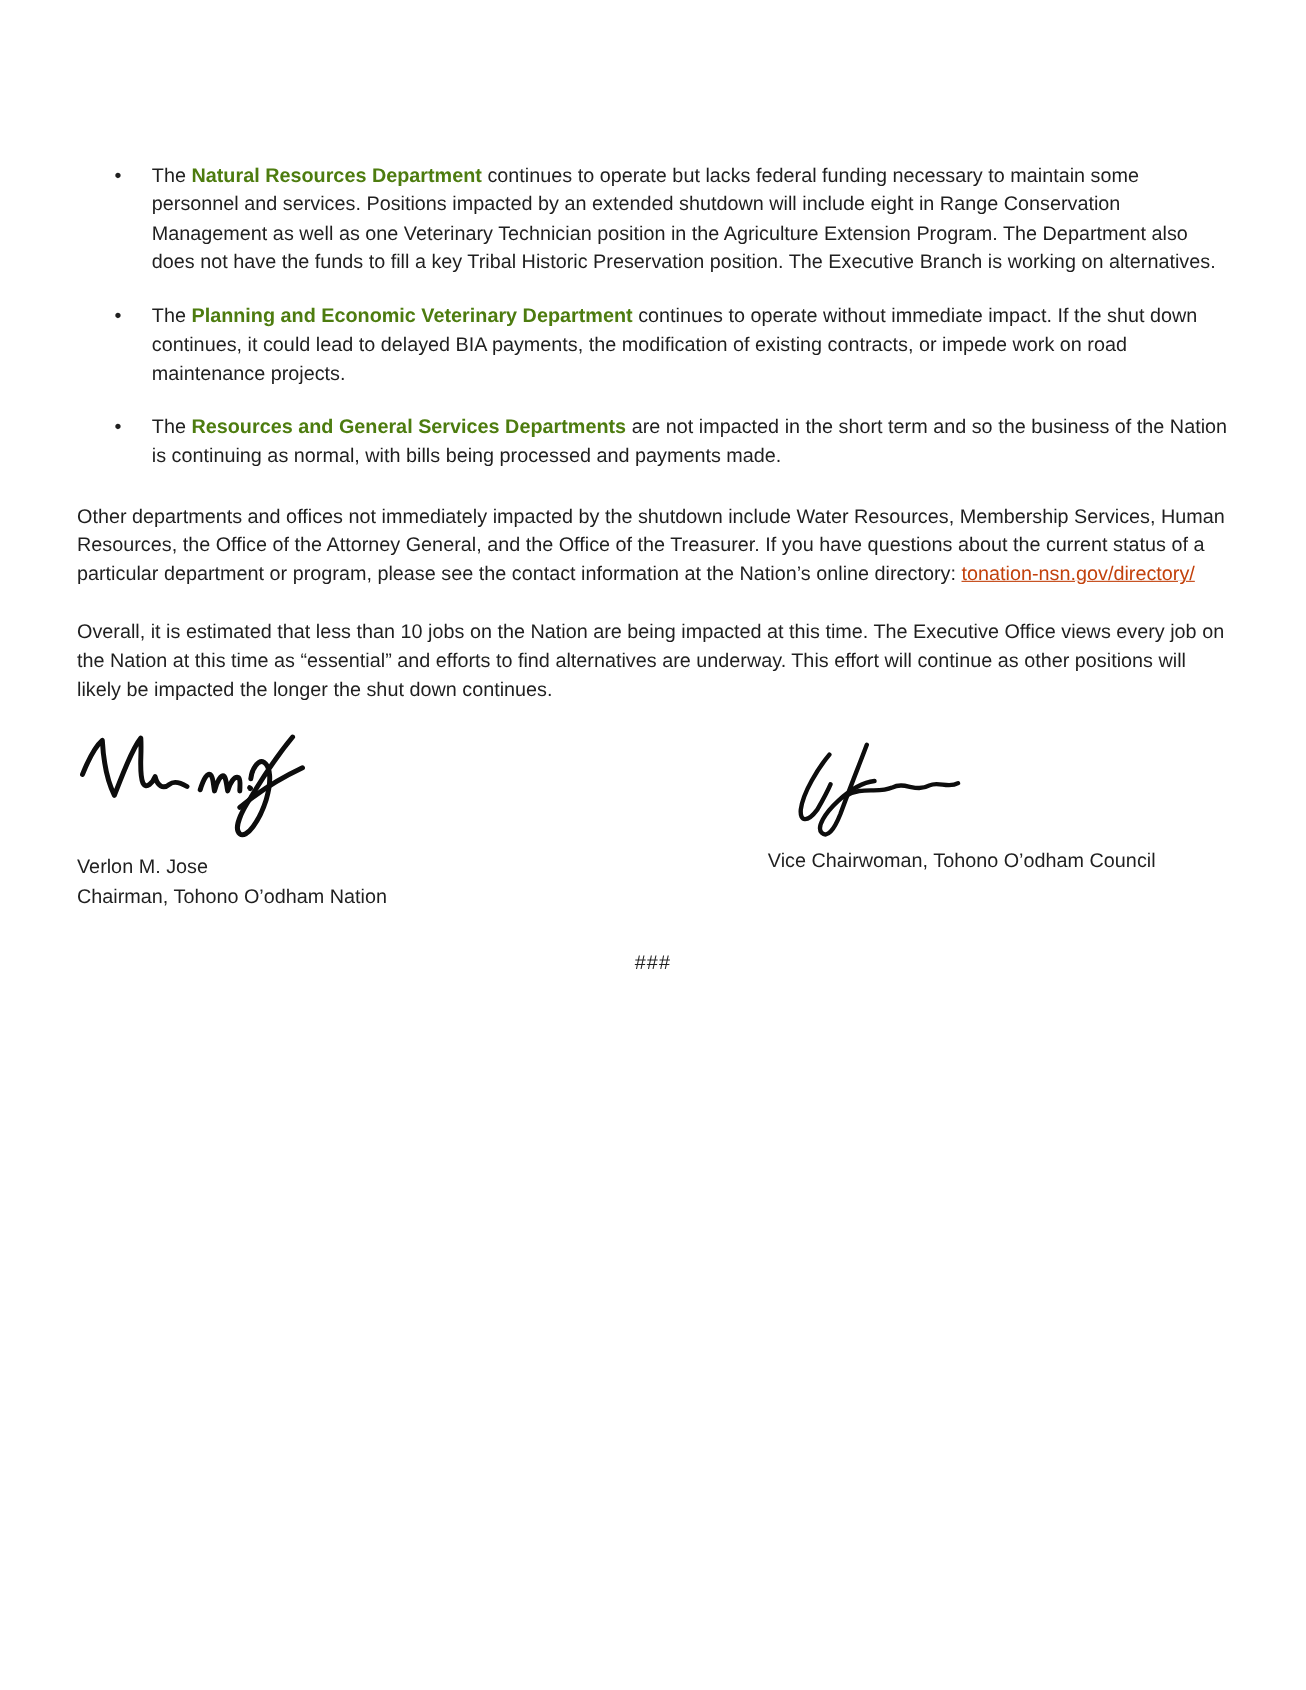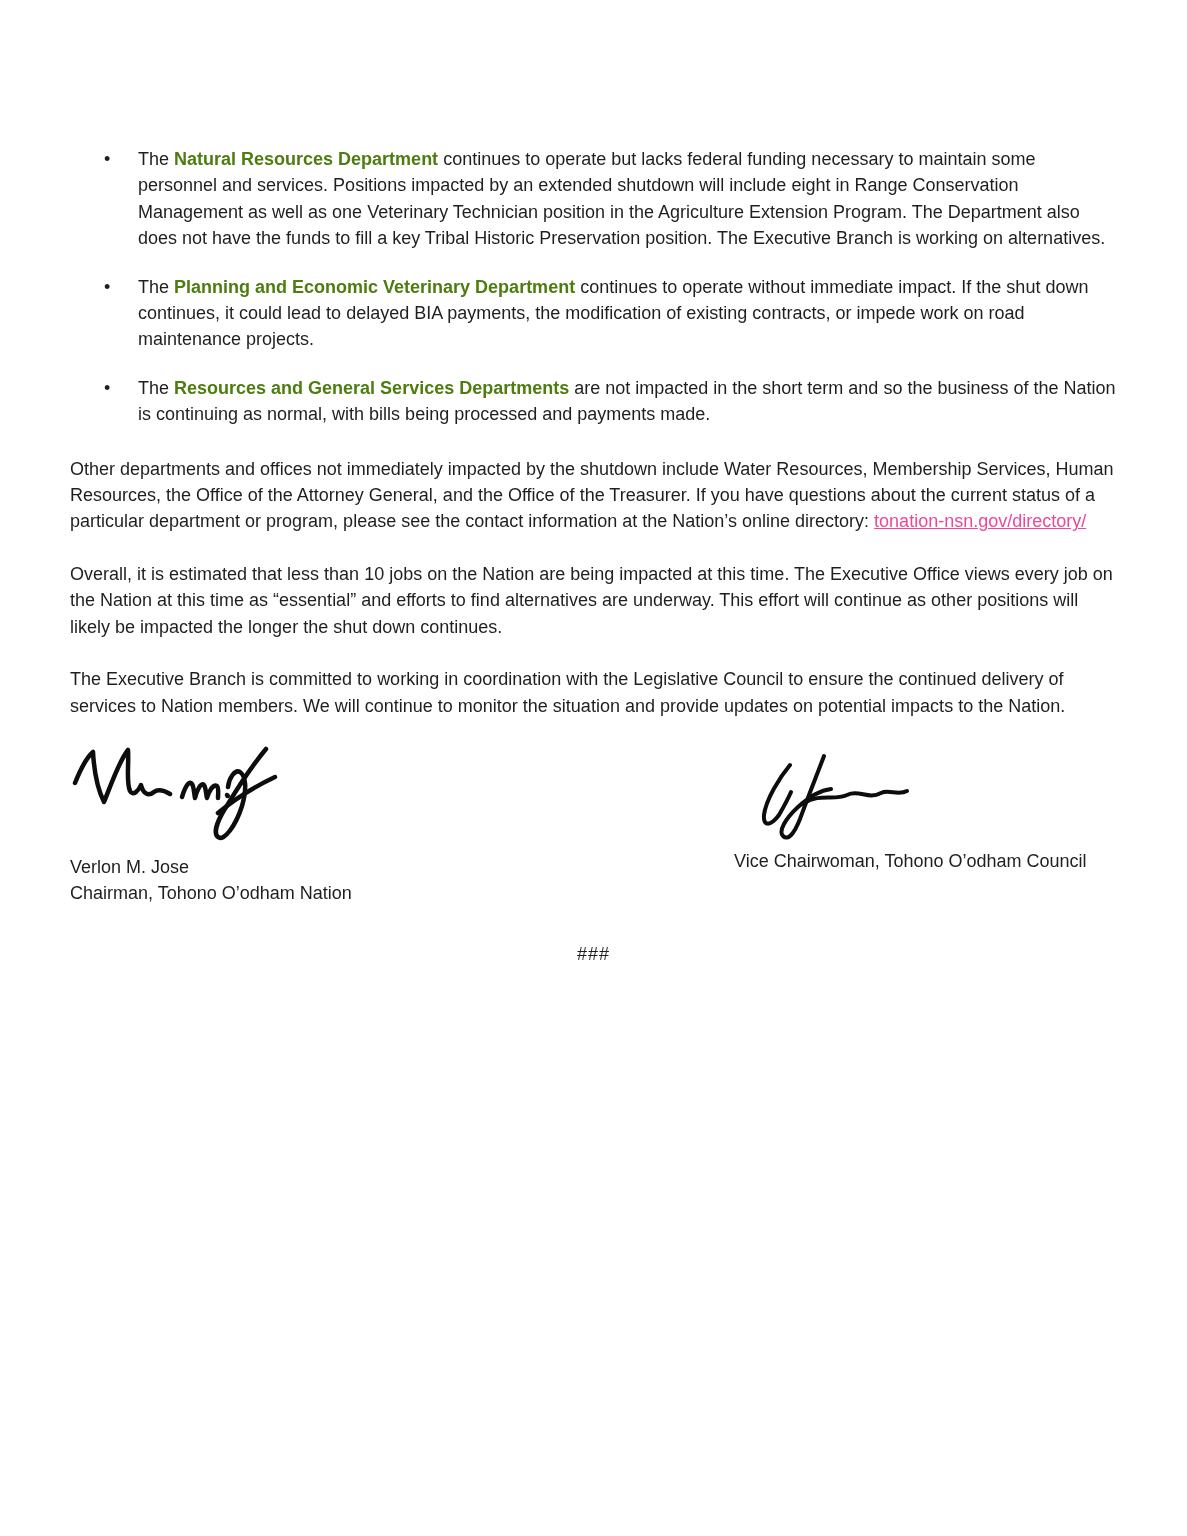--- a/index.html
+++ b/index.html
@@ -32,27 +32,26 @@
     position: absolute;
     left: 34px;
     top: 0;
   }
   .para {
     margin: 0 0 26px 0;
     max-width: 1047px;
   }
   strong { font-weight: bold; color: #4d7c0f; }
   a.link {
-    color: #ec4899;
+    color: #c2410c;
     cursor: pointer;
   }
   .sig-row {
     display: flex;
     margin-top: 0;
-    gap: 36px;
   }
   .sig-col-left { width: 628px; flex: 0 0 628px; }
   .sig-col-right { flex: 1 1 auto; }
   .sig-svg { display: block; margin-bottom: 13px; }
   .sig-svg.right-sig { margin-left: 18px; margin-top: 6px; margin-bottom: 7px; }
   .sig-name, .sig-title { line-height: 26.4px; }
   .end-marker {
     text-align: center;
     margin-top: 34px;
     max-width: 1047px;
@@ -76,21 +75,20 @@
     <li>
       <span class="marker">•</span>
       <span>The </span><strong>Resources and General Services Departments</strong><span> are not impacted in the short term and so the business of the Nation is continuing as normal, with bills being processed and payments made.</span>
     </li>
   </ul>
 
   <p class="para"><span>Other departments and offices not immediately impacted by the shutdown include Water Resources, Membership Services, Human Resources, the Office of the Attorney General, and the Office of the Treasurer. If you have questions about the current status of a particular department or program, please see the contact information at the Nation’s online directory: </span><a class="link" href="#">tonation-nsn.gov/directory/</a></p>
 
   <p class="para">Overall, it is estimated that less than 10 jobs on the Nation are being impacted at this time. The Executive Office views every job on the Nation at this time as “essential” and efforts to find alternatives are underway. This effort will continue as other positions will likely be impacted the longer the shut down continues.</p>
 
-  <p class="para">The Executive Branch is committed to working in coordination with the Legislative Council to ensure the continued delivery of services to Nation members. We will continue to monitor the situation and provide updates on potential impacts to the Nation.</p>
 
   <div class="sig-row">
     <div class="sig-col-left">
       <svg class="sig-svg" width="210" height="96" viewBox="0 0 210 96" fill="none" xmlns="http://www.w3.org/2000/svg">
         <g stroke="#0d0d0d" stroke-width="4.5" stroke-linecap="round" stroke-linejoin="round" fill="none">
           <path d="M5,38 C9,28 16,13 23,7 C24,25 28,45 34,57 C41,40 49,16 58,5 C59,21 56,37 60,46 C63,52 69,45 71,40 C73,48 78,52 84,47 C89,43 95,46 100,49"></path>
           <path d="M112,52 C115,42 119,35 122,39 C124,42 124,48 125,53 C127,45 131,37 134,40 C136,43 136,49 137,53 C139,46 143,39 147,41 C149,43 148,49 148,53"></path>
           <path d="M157,50 C158,50.5 158,51 157.5,51"></path>
           <path d="M196,4 C186,16 170,39 158,59 C150,71 142,87 148,92 C154,97 166,80 172,61 C177,44 176,31 170,27 C165,24 159,33 158,42"></path>
           <path d="M148,68 C166,53 186,41 205,32"></path>

